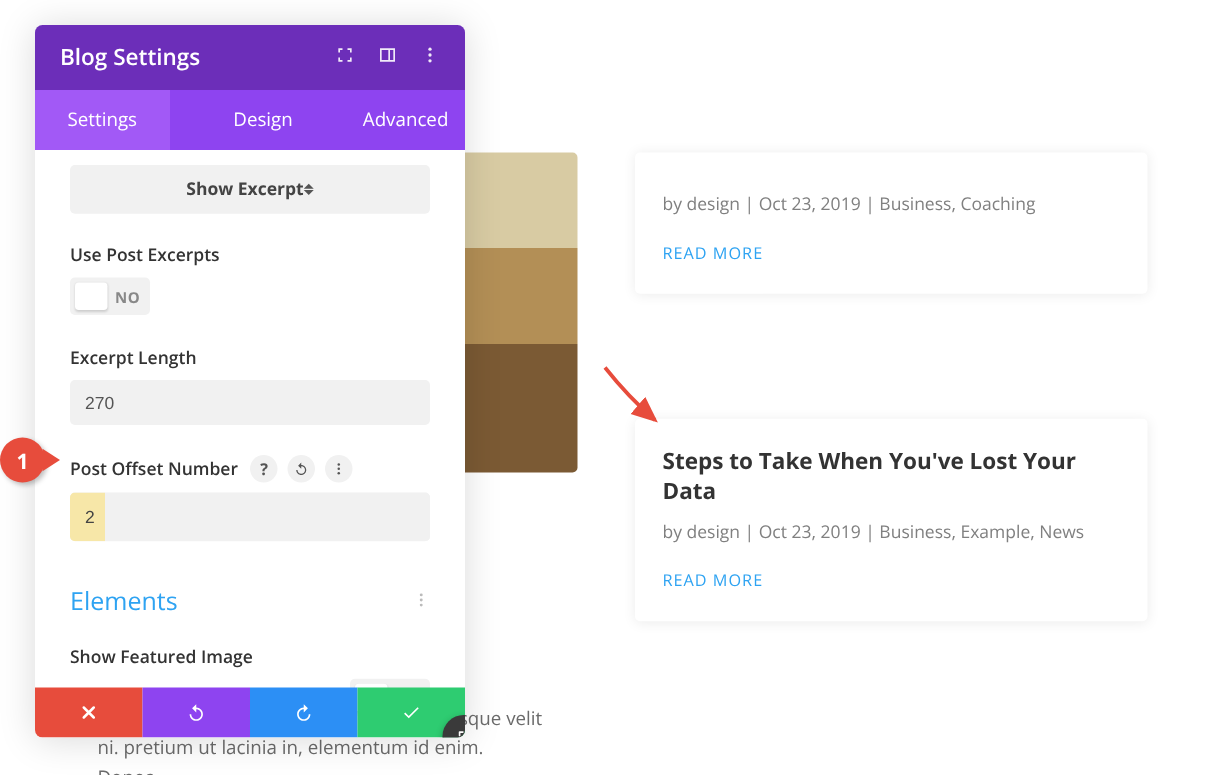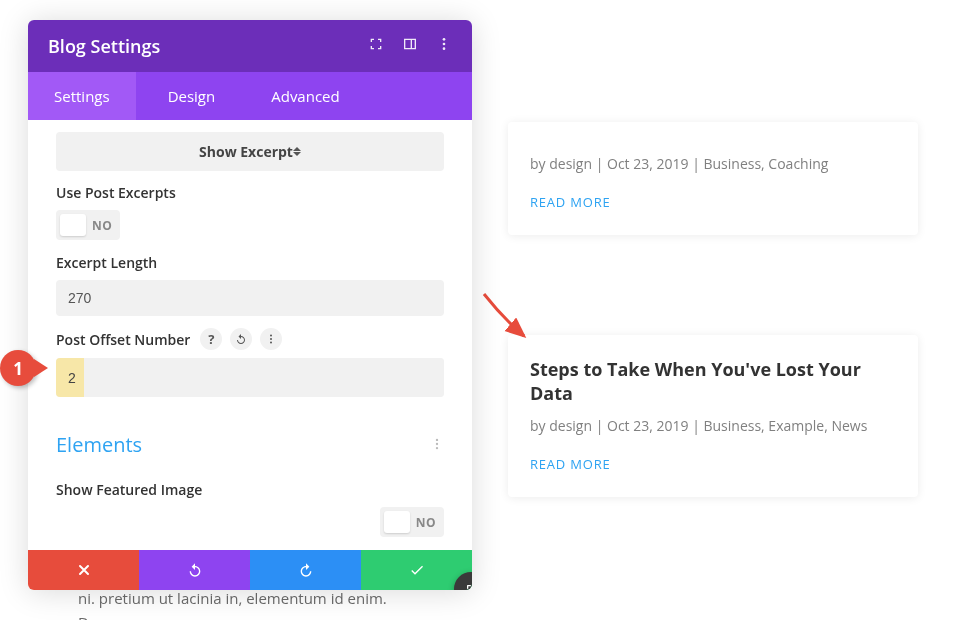--- a/index.html
+++ b/index.html
@@ -8,21 +8,21 @@
     background: #ffffff;
     width: 979px;
     height: 620px;
     overflow: hidden;
     position: relative;
   }
   .panel {
     position: absolute;
     left: 28px;
     top: 20px;
-    width: 444px;
+    width: 344px;
     background: #ffffff;
     border-radius: 6px;
     box-shadow: 0 2px 30px rgba(0,0,0,0.15);
     z-index: 10;
     overflow: hidden;
   }
   .panel-header {
     background: #6c2eb9;
     padding: 14px 20px;
     display: flex;
@@ -41,32 +41,32 @@
     background: #8e44f0;
   }
   .tabs .tab {
     flex: 0 0 auto;
     padding: 14px 26px;
     color: #fff;
     font-size: 15px;
     font-weight: 500;
     cursor: pointer;
   }
-  .tabs .tab:nth-child(2) { padding-left: 32px; padding-right: 32px; }
+  .tabs .tab:nth-child(2) { padding-left: 32px; padding-right: 32px; margin-left: 19px; }
   .tabs .tab:nth-child(3) { padding-left: 24px; }
   .tabs .tab.active {
     background: #a259f6;
   }
   .panel-body {
     padding: 12px 28px 18px 28px;
     background: #fff;
     max-height: 430px;
   }
   .field-row {
-    margin-top: 12px;
+    margin-top: 24px;
   }
   .field-label {
     font-size: 14px;
     color: #333;
     font-weight: 600;
     margin-bottom: 8px;
     display: flex;
     align-items: center;
     gap: 10px;
   }

